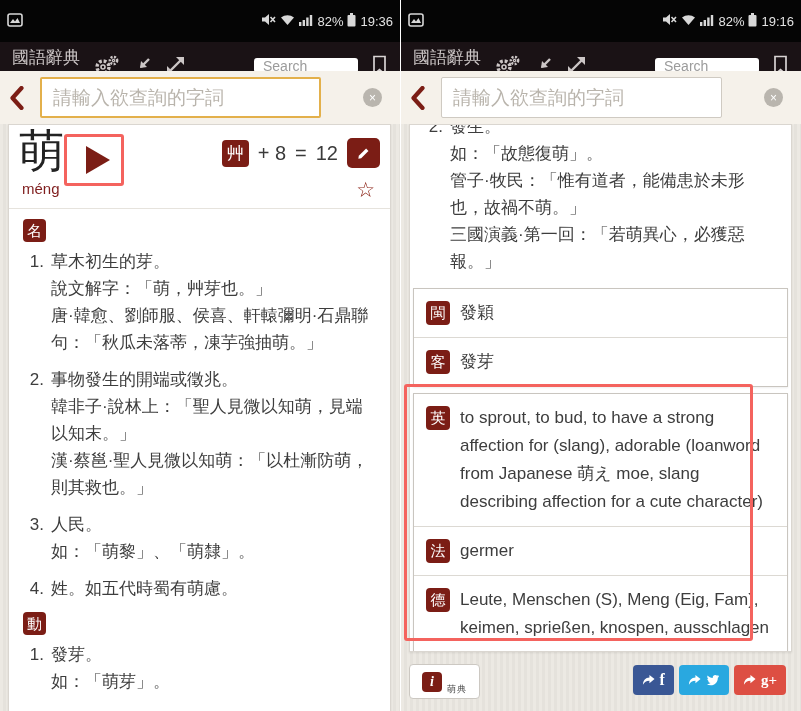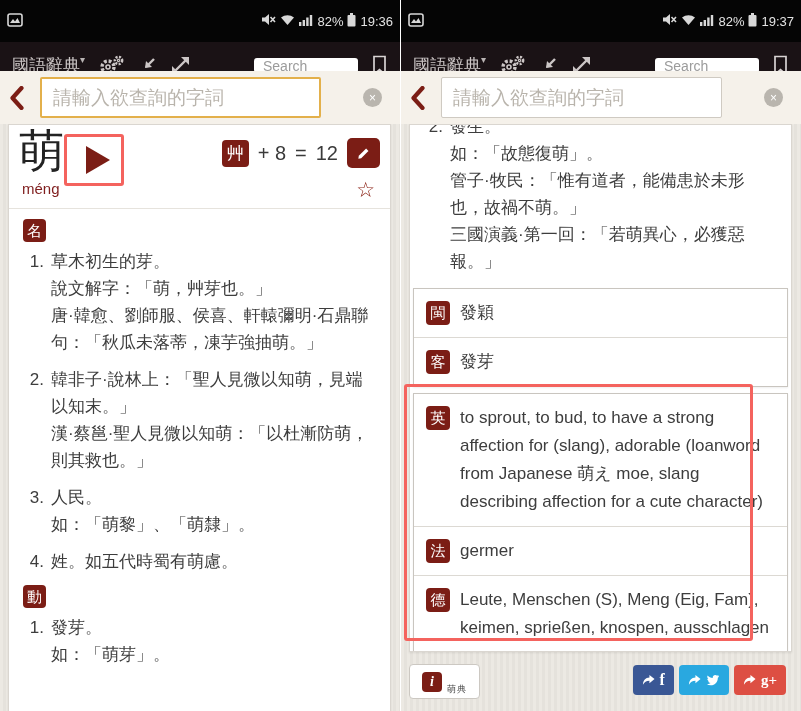--- a/index.html
+++ b/index.html
@@ -21,21 +21,21 @@
     display: flex; align-items: center; padding: 0 7px; font-size: 13px;
   }
   .sb-right { margin-left: auto; display: flex; align-items: center; gap: 4px; }
   .sb-text { font-size: 13px; color: #e3e3e3; }
 
   
   .appbar {
     height: 47px; background: #1a1215; display: flex; align-items: center;
     padding: 0 12px; gap: 13px;
   }
-  .app-title { color: #ccc6c6; font-size: 17px; display: flex; cursor: pointer; }
+  .app-title { color: #ccc6c6; font-size: 17px; display: flex; gap: 5px; cursor: pointer; flex-direction: column; }
   .caret { font-size: 10px; color: #b9b3b3; }
   .abicon { display: flex; align-items: center; cursor: pointer; }
   .appbar-search {
     width: 104px; height: 15px; background: #fff; border: none; border-radius: 3px;
     padding: 0 9px; font-size: 14px; color: #333; margin-left: auto;
   }
   .appbar-search::placeholder { color: #9b9b9b; }
 
   
   .querybar {
@@ -273,20 +273,21 @@
         <div class="def-lines">
           <div class="def-line">草木初生的芽。</div>
           <div class="def-line">說文解字：「萌，艸芽也。」</div>
           <div class="def-line">唐·韓愈、劉師服、侯喜、軒轅彌明·石鼎聯句：「秋瓜未落蒂，凍芋強抽萌。」</div>
         </div>
       </div>
 
       <div class="def-item">
         <span class="def-num">2.</span>
         <div class="def-lines">
+          <div class="def-line">事物發生的開端或徵兆。</div>
           <div class="def-line">韓非子·說林上：「聖人見微以知萌，見端以知末。」</div>
           <div class="def-line">漢·蔡邕·聖人見微以知萌：「以杜漸防萌，則其救也。」</div>
         </div>
       </div>
 
       <div class="def-item">
         <span class="def-num">3.</span>
         <div class="def-lines">
           <div class="def-line">人民。</div>
           <div class="def-line">如：「萌黎」、「萌隸」。</div>
@@ -348,21 +349,21 @@
             <rect x="10.8" y="1" width="2.4" height="11" fill="#d8d8d8"></rect>
           </svg>
       </span>
       <span class="sb-text">82%</span>
       <span>
         <svg width="9" height="14" viewBox="0 0 9 14">
             <rect x="3" y="0" width="3" height="2" fill="#d8d8d8"></rect>
             <rect x="0.5" y="2" width="8" height="11.5" rx="1" fill="#d8d8d8"></rect>
           </svg>
       </span>
-      <span class="sb-text">19:37</span>
+      <span class="sb-text">19:16</span>
     </div>
   </div>
 
   <div class="appbar">
     <div class="app-title">
       <span>國語辭典</span>
       <span class="caret">▾</span>
     </div>
     <span class="abicon">
       <svg width="27" height="22" viewBox="0 0 27 22">

